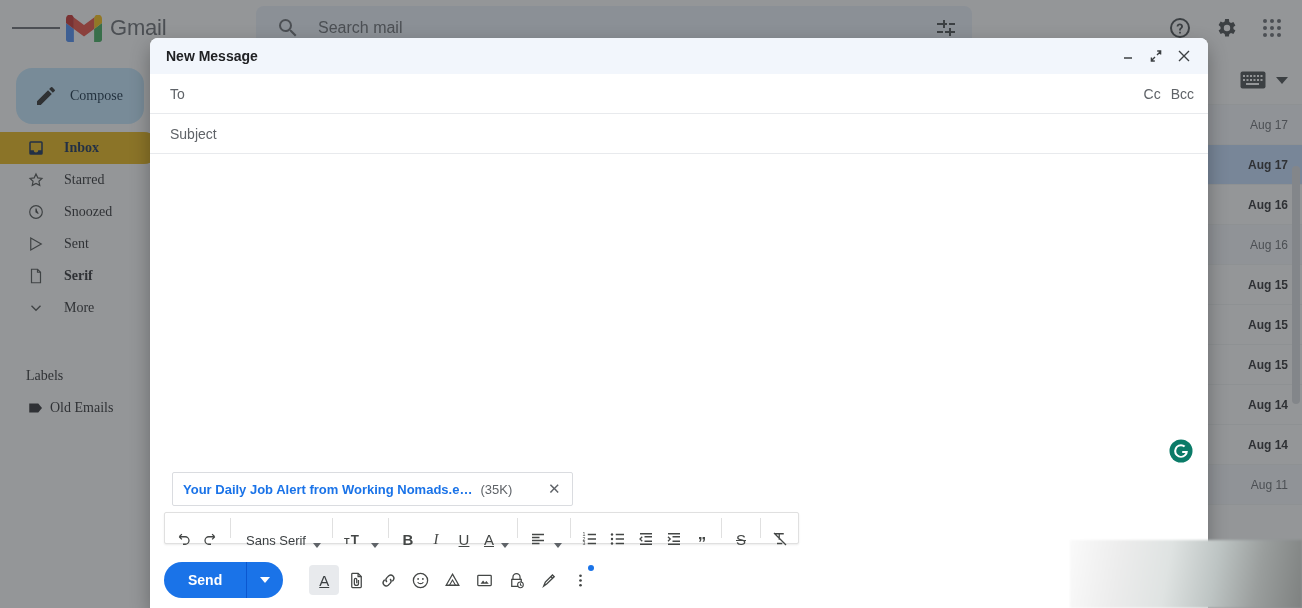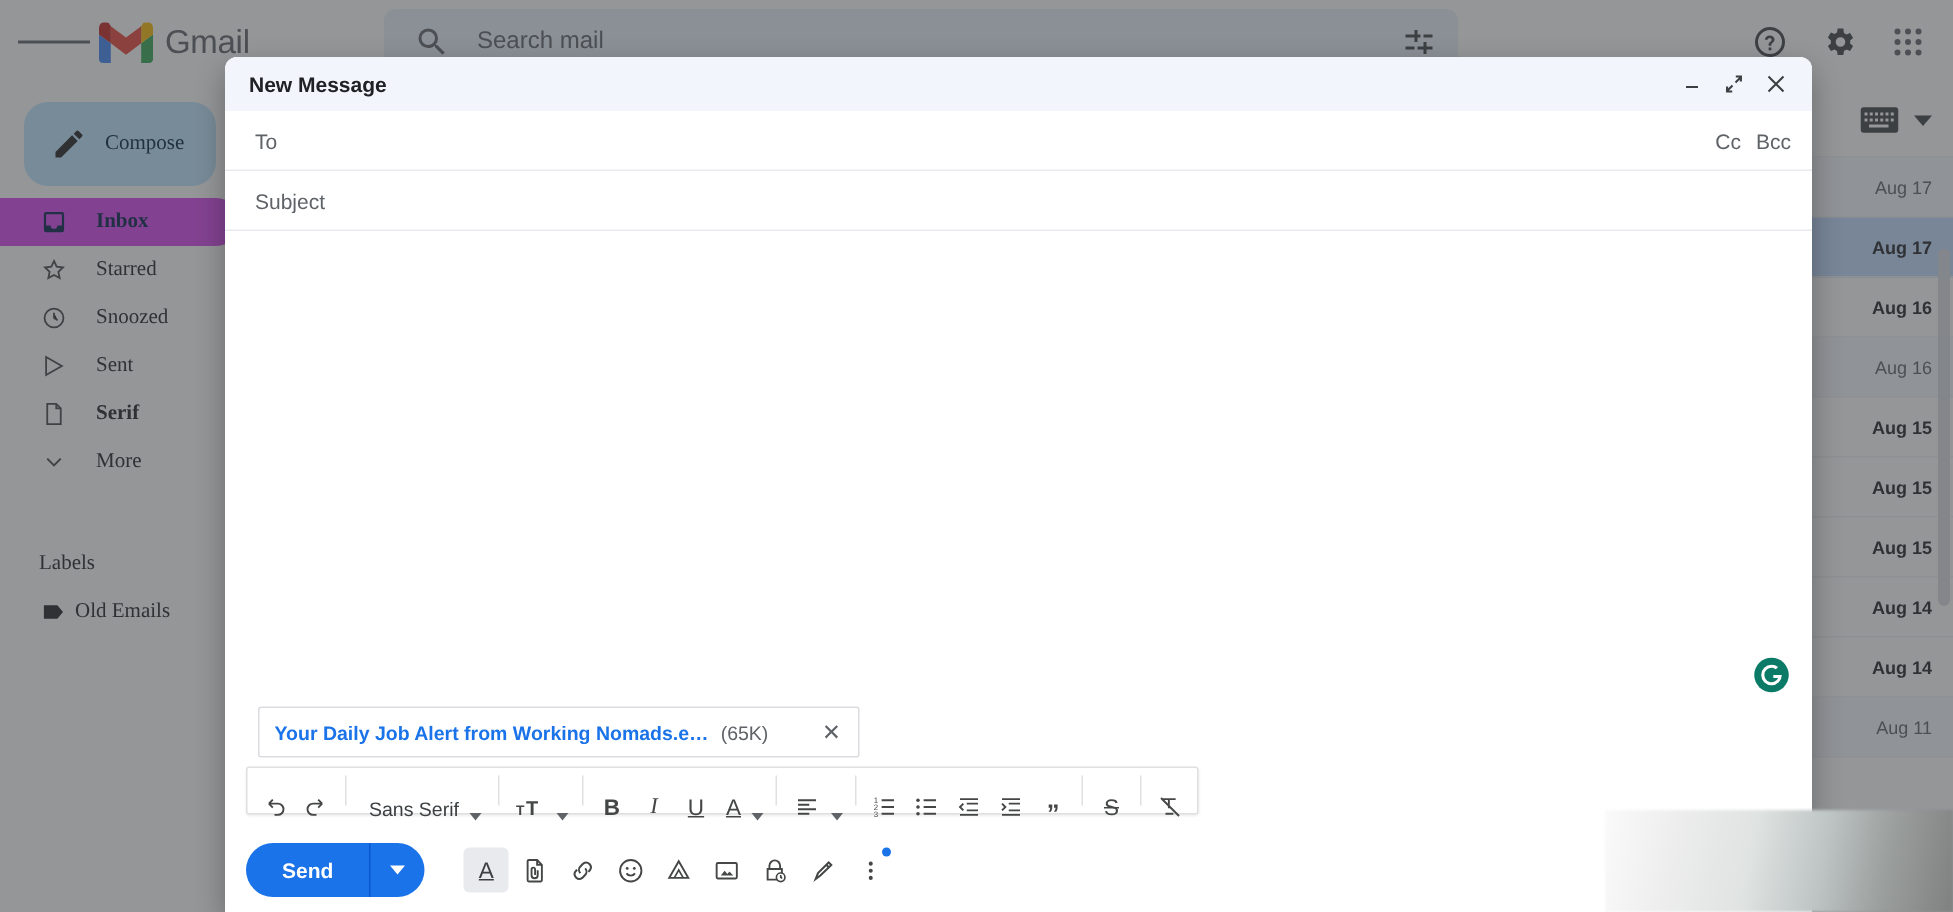--- a/index.html
+++ b/index.html
@@ -36,21 +36,21 @@
   
   .sidebar { position: absolute; left: 0; top: 56px; width: 160px; height: 552px; background: #ffffff; font-family: Liberation Serif, serif; }
   .compose-btn { margin: 12px 8px 8px 16px; width: 128px; height: 56px; border-radius: 16px; background: #c2e7ff; display: flex; align-items: center; cursor: pointer; }
   .compose-btn .pencil { margin-left: 18px; width: 24px; height: 24px; }
   .compose-btn .lbl { font-size: 14px; color: #001d35; margin-left: 12px; }
 
   .navlist { margin-top: 4px; }
   .navitem { height: 32px; display: flex; align-items: center; padding-left: 26px; border-radius: 0 16px 16px 0; cursor: pointer; color: #202124; font-size: 14px; }
   .navitem .nico { width: 20px; height: 20px; flex: none; display: flex; align-items: center; justify-content: center; }
   .navitem .ntxt { margin-left: 18px; }
-  .navitem.active { background: #d946ef; color: #041e49; font-weight: bold; }
+  .navitem.active { background: #eab308; color: #041e49; font-weight: bold; }
   .navitem.bold .ntxt { font-weight: bold; }
 
   .labels-head { margin-top: 36px; padding-left: 26px; font-size: 14px; color: #202124; height: 32px; display: flex; align-items: center; }
   .label-row { height: 32px; display: flex; align-items: center; padding-left: 26px; font-size: 14px; color: #202124; cursor: pointer; }
   .label-row .ntxt { margin-left: 4px; }
 
   
   .mailpane { position: absolute; left: 160px; top: 56px; right: 0; bottom: 0; background: #ffffff; }
   .list-toolbar { height: 48px; display: flex; align-items: center; justify-content: flex-end; padding-right: 14px; }
   .kbd-ico { width: 26px; height: 18px; }
@@ -346,21 +346,21 @@
       <svg class="grammarly" viewBox="0 0 28 28">
         <circle cx="14" cy="14" r="12.4" fill="#15c39a" stroke="#ffffff" stroke-width="1.4"></circle>
         <circle cx="14" cy="14" r="12.4" fill="#0b7b68"></circle>
         <path fill="#ffffff" d="M14 6.6a7.4 7.4 0 1 0 7.4 7.4h-6.1v2.2h3.5A5.2 5.2 0 1 1 14 8.8c1.2 0 2.3.4 3.1 1.1l1.6-1.6A7.3 7.3 0 0 0 14 6.6z"></path>
       </svg>
     </div>
 
     <div class="attach-area">
       <div class="attach-chip">
         <span class="attach-name">Your Daily Job Alert from Working Nomads.e…</span>
-        <span class="attach-size">(65K)</span>
+        <span class="attach-size">(35K)</span>
         <span class="attach-x">✕</span>
       </div>
     </div>
 
     <div class="fmt-wrap">
       <div class="fmtbar">
         <div class="fb">
           <svg width="18" height="18" viewBox="0 0 24 24">
               <path fill="none" stroke="#444746" stroke-width="1.7" d="M7 9H15a5 5 0 0 1 0 10h-3M7 9l3.5-3.5M7 9l3.5 3.5"></path>
             </svg>

